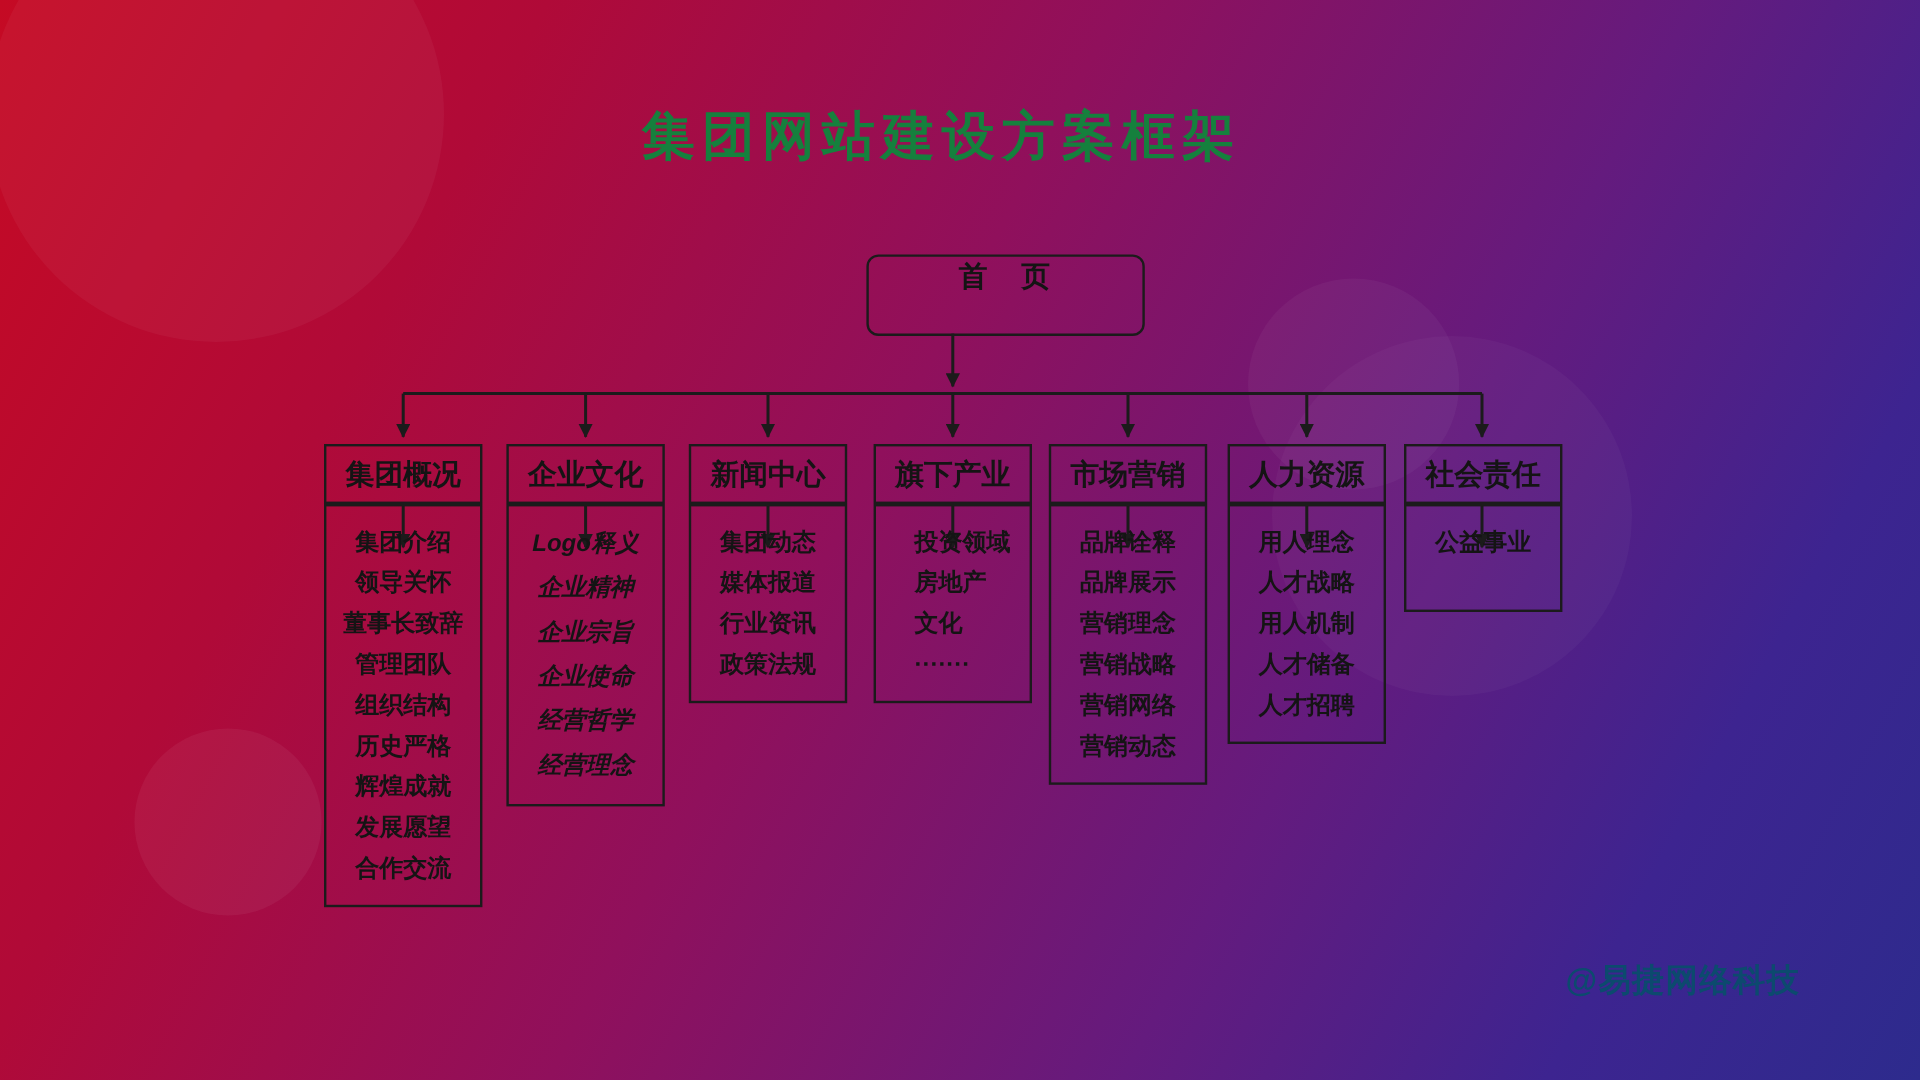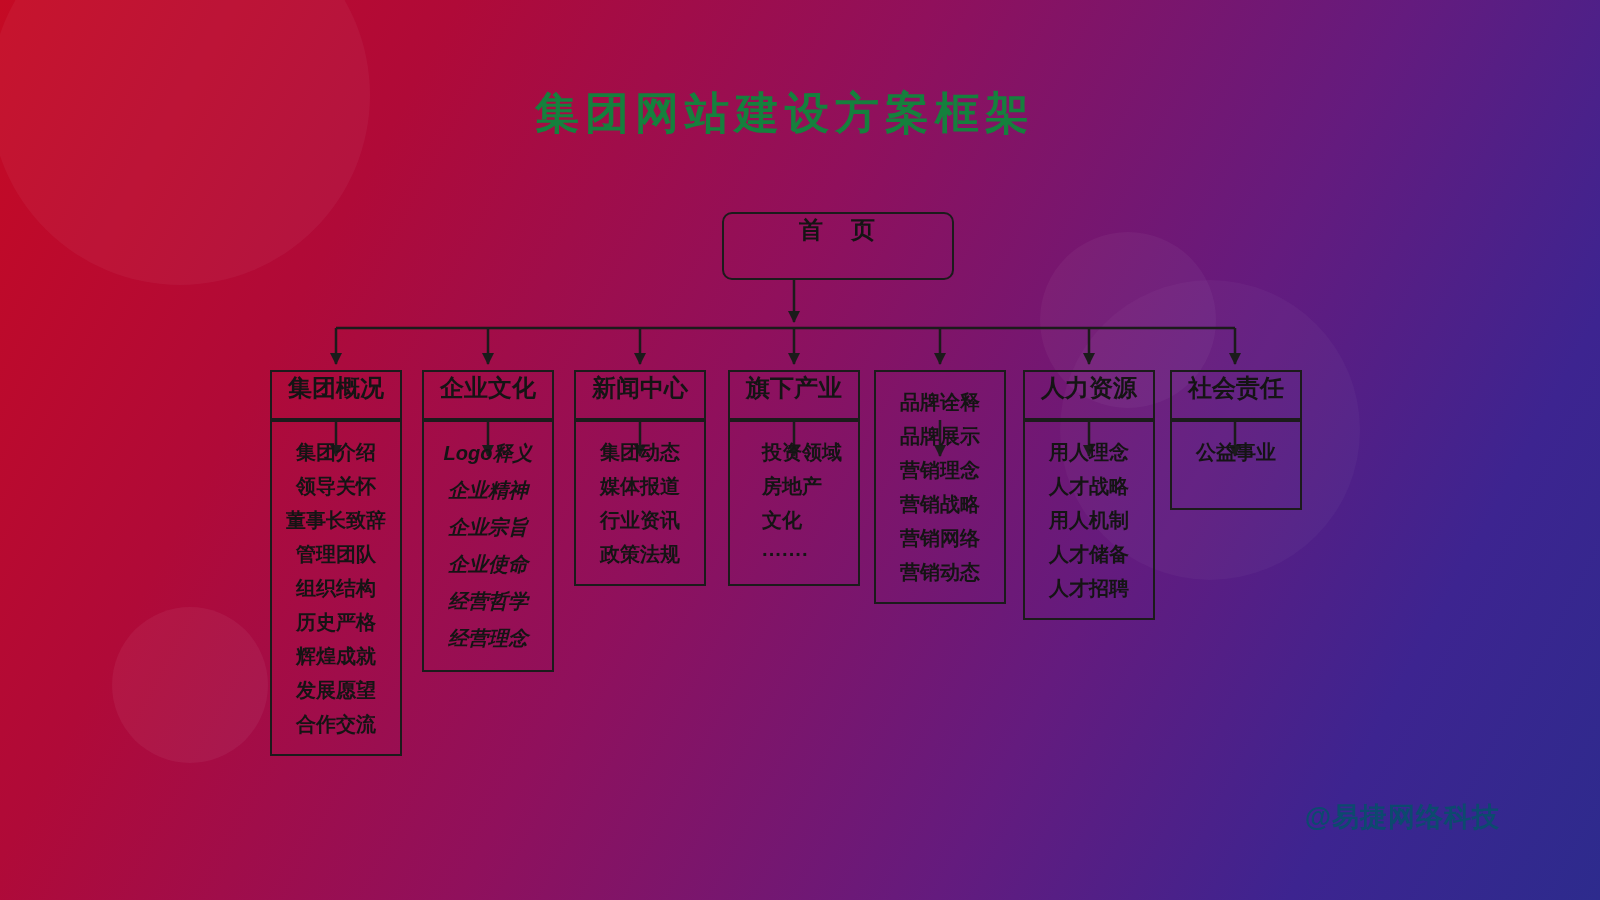--- a/index.html
+++ b/index.html
@@ -25,21 +25,21 @@
     display:flex;align-items:flex-start;justify-content:center;
     font-size:24px;font-weight:600;color:#141414;letter-spacing:2px;margin-left:44px;
   }
 
   .connectors{position:absolute;left:0;top:0;pointer-events:none;}
   .connectors line{stroke:#1b1b1b;stroke-width:2.5;}
 
   .column{position:absolute;top:370px;width:132px;}
   .l2box{
     width:132px;height:50px;border:2px solid #1b1b1b;box-sizing:border-box;
-    display:flex;align-items:flex-start;justify-content:center;
+    display:flex;align-items:center;justify-content:center;
     font-size:24px;font-weight:600;color:#141414;white-space:nowrap;
   }
   .childbox{
     width:132px;border:2px solid #1b1b1b;box-sizing:border-box;
     padding:13px 2px;
     font-size:20px;font-weight:600;color:#141414;text-align:center;
   }
   .childbox .item{line-height:34px;white-space:nowrap;}
   .col-cwenhua .childbox .item{line-height:37px;font-style:italic;}
   .align-left .childbox{text-align:left;padding-left:32px;}
@@ -141,20 +141,23 @@
   </div>
   <div class="childbox">
       <div class="item">投资领域</div>
       <div class="item">房地产</div>
       <div class="item">文化</div>
       <div class="item">·······</div>
     </div>
 </div>
 
 <div class="column" style="left:874px">
+  <div class="l2box">
+    <span>市场营销</span>
+  </div>
   <div class="childbox">
       <div class="item">品牌诠释</div>
       <div class="item">品牌展示</div>
       <div class="item">营销理念</div>
       <div class="item">营销战略</div>
       <div class="item">营销网络</div>
       <div class="item">营销动态</div>
     </div>
 </div>
 

